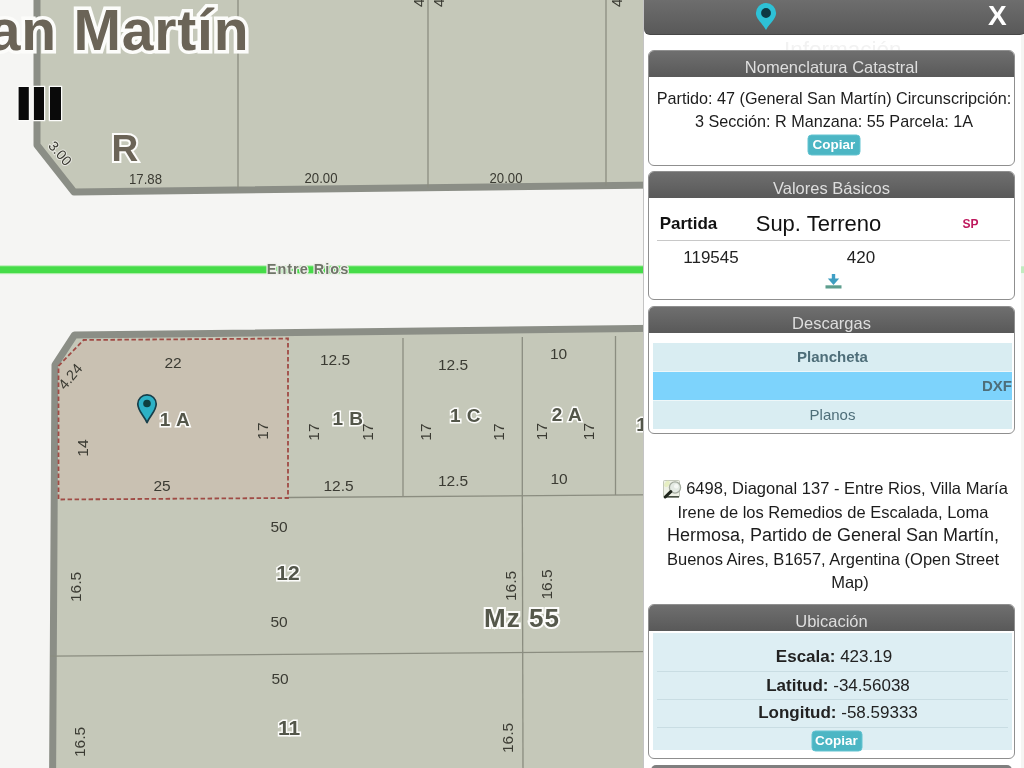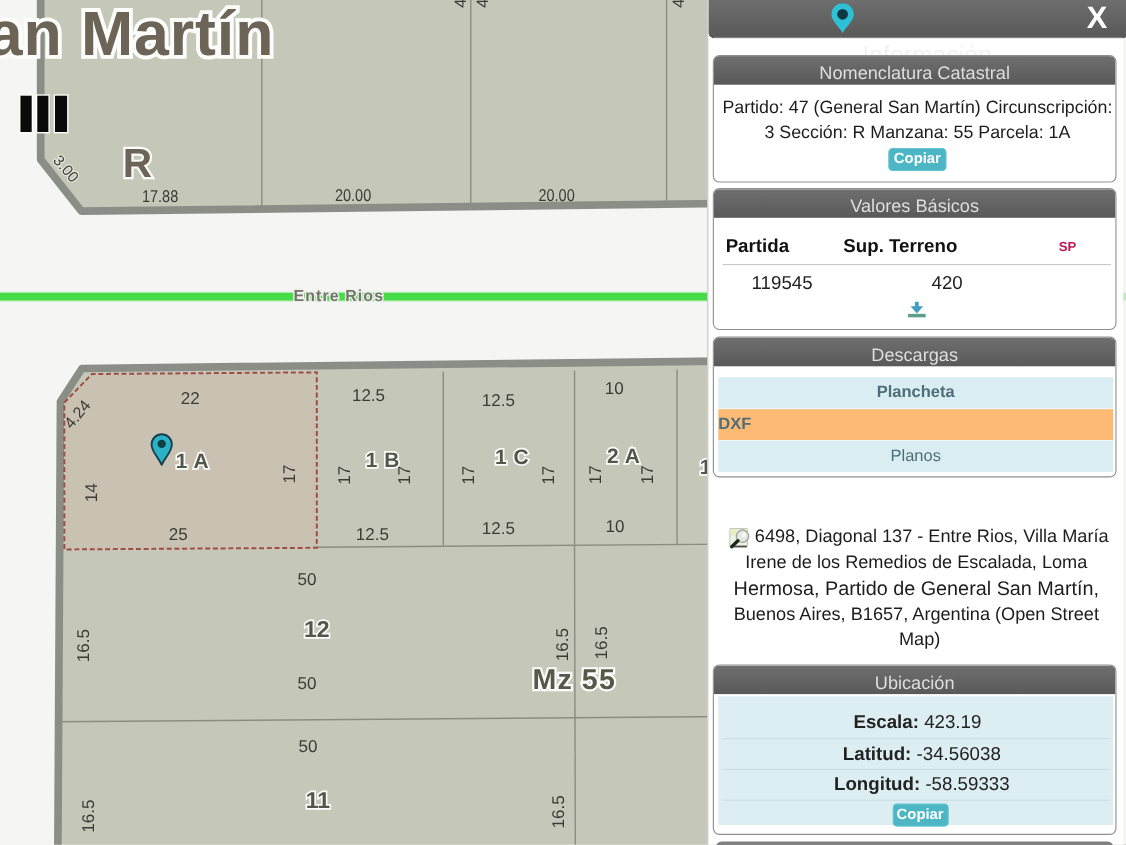--- a/index.html
+++ b/index.html
@@ -169,21 +169,21 @@
 
   <div class="abs ctr" style="left:190px;top:145px;width:51px;height:19px;background:#4cb6c4;border:1px solid #64c4d1;border-radius:4px;color:#fff;font-size:13.5px;font-weight:bold;text-align:center;line-height:18px;">Copiar</div>
 
   <div class="box" style="top:171px;height:127px;">
 
     <div class="bhead">Valores Básicos</div>
   </div>
 
   <div class="abs ctr" style="left:44.5px;top:223.5px;font-size:17px;font-weight:bold;color:#111;">Partida</div>
 
-  <div class="abs ctr" style="left:174.5px;top:223.5px;font-size:17px;font-weight:bold;color:#111;">Sup. Terreno</div>
+  <div class="abs ctr" style="left:174.5px;top:223.5px;font-size:22px;font-weight:normal;color:#111;">Sup. Terreno</div>
 
   <div class="abs ctr" style="left:326.5px;top:223.5px;font-size:12px;font-weight:bold;color:#be185d;">SP</div>
 
   <div class="abs" style="left:13px;top:240px;width:353px;height:1px;background:#c8c8c8;"></div>
 
   <div class="abs ctr" style="left:67px;top:257.5px;font-size:17px;color:#222;">119545</div>
 
   <div class="abs ctr" style="left:217px;top:257.5px;font-size:17px;color:#222;">420</div>
 
   <svg class="abs" style="left:181px;top:274px;" width="17" height="15" viewBox="0 0 17 15">
@@ -193,21 +193,21 @@
   </svg>
 
   <div class="box" style="top:306px;height:126px;">
 
     <div class="bhead">Descargas</div>
 
     <div style="position:absolute;left:4px;top:36px;width:359px;">
 
       <div style="background:#d9edf2;height:28px;border-bottom:1px solid #eef7f9;color:#4e6e79;font-size:15px;font-weight:bold;text-align:center;line-height:28px;">Plancheta</div>
 
-      <div style="background:#fdba74;height:28px;border-bottom:1px solid #eef7f9;color:#4e6e79;font-size:15px;font-weight:bold;text-align:left;line-height:28px;">DXF</div>
+      <div style="background:#7dd3fc;height:28px;border-bottom:1px solid #eef7f9;color:#4e6e79;font-size:15px;font-weight:bold;text-align:right;line-height:28px;">DXF</div>
 
       <div style="background:#d9edf2;height:28px;color:#4e6e79;font-size:15px;font-weight:normal;text-align:center;line-height:28px;">Planos</div>
     </div>
   </div>
 
 
   <svg class="abs" style="left:18px;top:478px;" width="20" height="21" viewBox="0 0 20 21">
     <rect x="1.5" y="2.5" width="16" height="16.5" rx="1" fill="#eef1e6" stroke="#c3c8ba" stroke-width="1"></rect>
     <path d="M 2,7 C 3,4 5,2 7,3 C 8.5,4 8,6.5 6.5,8 C 5,9.5 2.5,9.5 2,7 Z" fill="#e6eec2"></path>
     <rect x="3" y="18" width="14" height="1.6" fill="#474f42"></rect>
@@ -217,21 +217,21 @@
   </svg>
 
   <div class="abs ctr" style="left:203px;top:488px;font-size:16.5px;color:#1c1c1c;">6498, Diagonal 137 - Entre Rios, Villa María</div>
 
   <div class="abs ctr" style="left:189px;top:511.5px;font-size:16.5px;color:#1c1c1c;">Irene de los Remedios de Escalada, Loma</div>
 
   <div class="abs ctr" style="left:189px;top:535px;font-size:18px;color:#1c1c1c;">Hermosa, Partido de General San Martín,</div>
 
   <div class="abs ctr" style="left:189px;top:558.5px;font-size:16.5px;color:#1c1c1c;">Buenos Aires, B1657, Argentina (Open Street</div>
 
-  <div class="abs ctr" style="left:192px;top:581.5px;font-size:16.5px;color:#1c1c1c;">Map)</div>
+  <div class="abs ctr" style="left:206px;top:581.5px;font-size:16.5px;color:#1c1c1c;">Map)</div>
 
   <div class="box" style="top:604px;height:152.5px;">
 
     <div class="bhead">Ubicación</div>
 
     <div style="position:absolute;left:4px;top:28px;width:359px;height:117px;background:#ddeef3;"></div>
 
     <div class="abs ctr" style="left:185px;top:52px;font-size:17px;color:#222;"><b>Escala:</b> 423.19</div>
 
     <div class="abs" style="left:8px;top:66px;width:351px;height:1px;background:#c9dde3;"></div>

